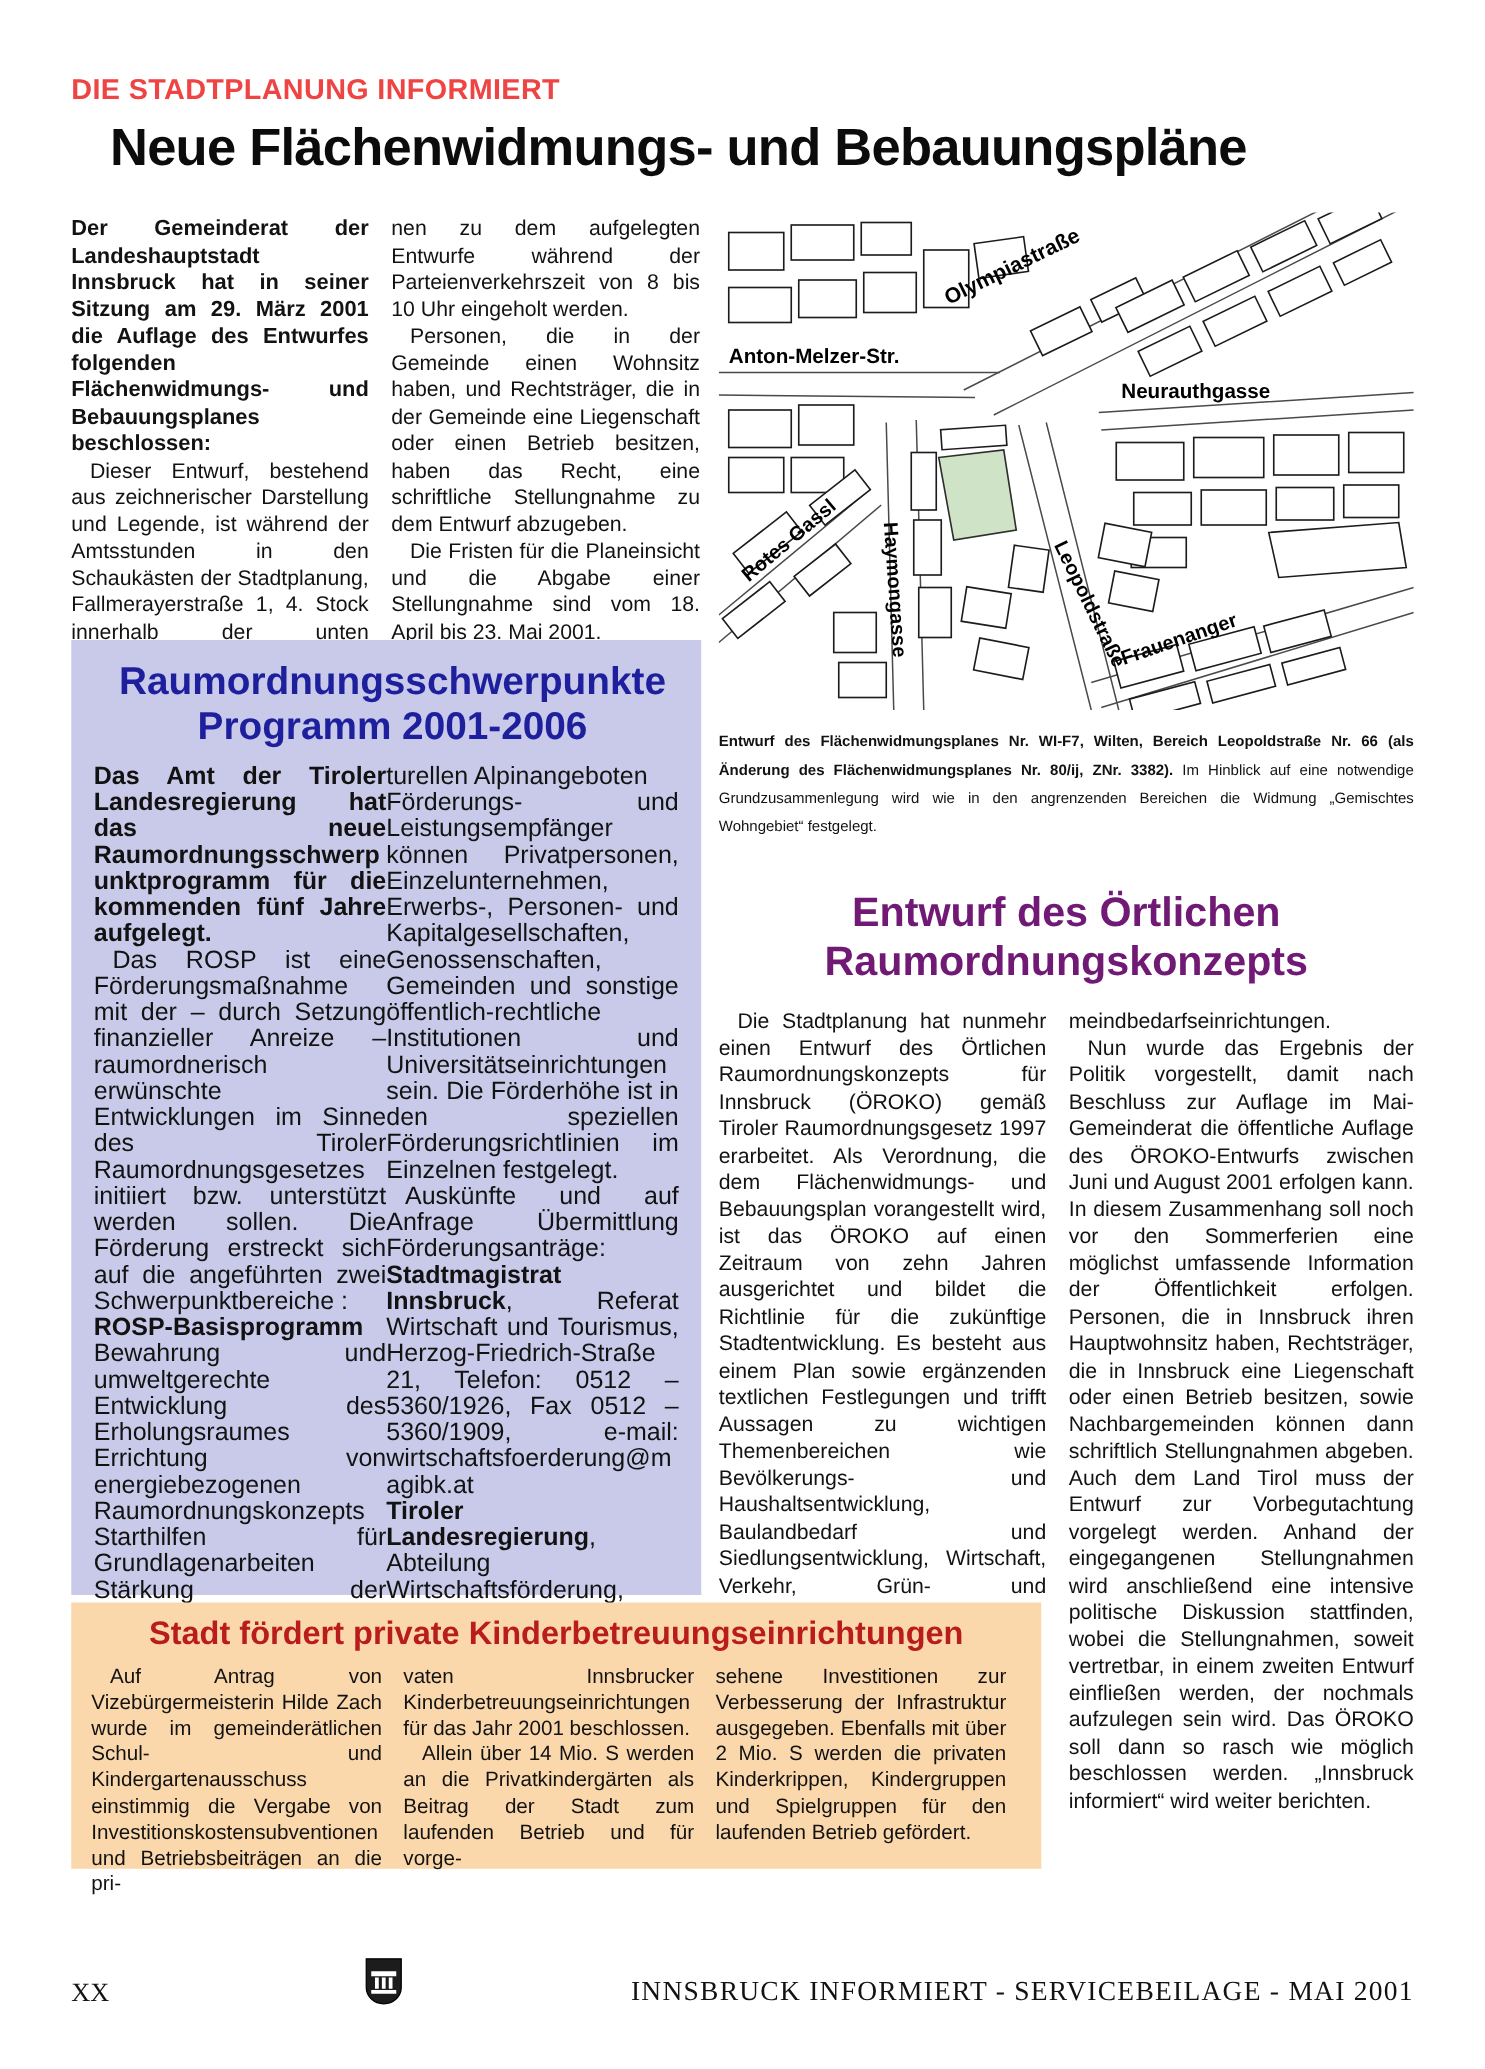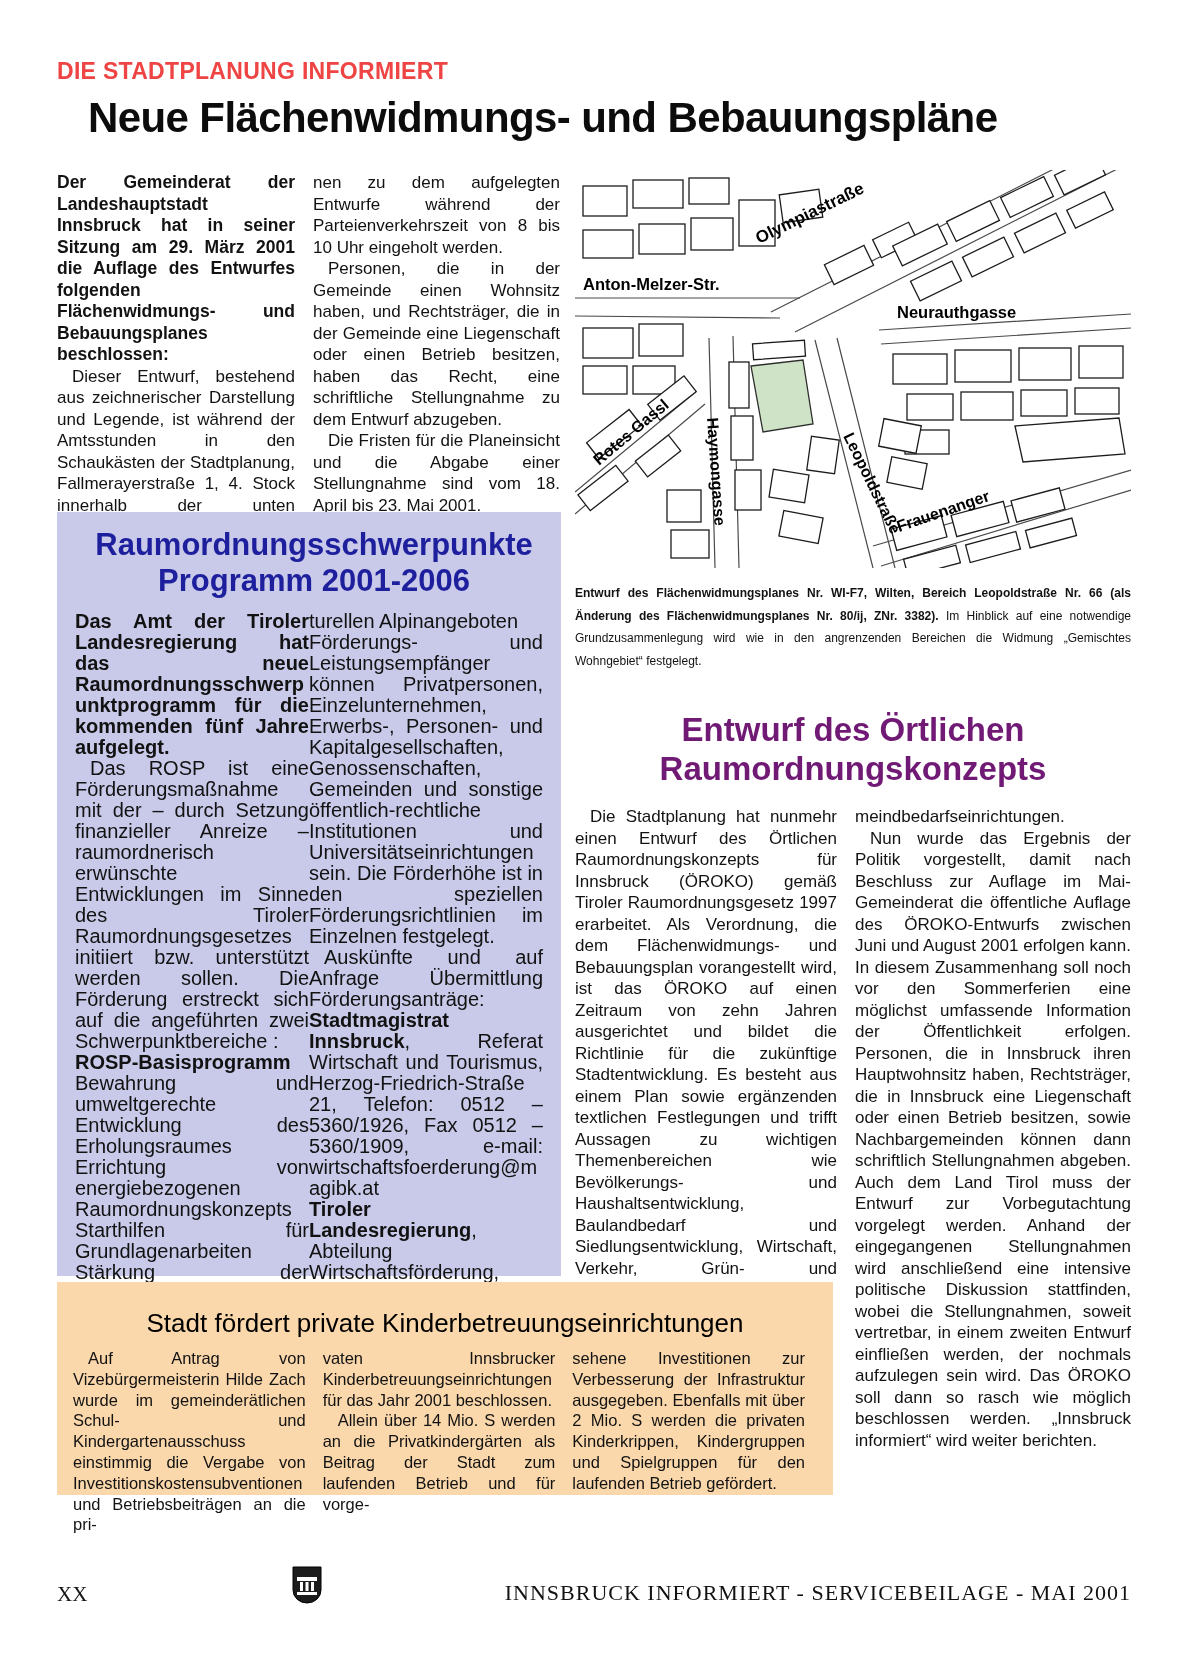--- a/index.html
+++ b/index.html
@@ -29,21 +29,21 @@
   .rosp-title { padding-top:15px; text-align:center; color:#1e1f9d; font-size:31px; line-height:36px; font-weight:700;padding-left:10px; }
   .rosp-cols { display:flex; padding:12px 18px 0 18px; font-size:20px; line-height:21px; }
   .rosp-col { flex:1; min-width:0; }
 
   .oroko-head { left:575px; top:710px; width:556px; text-align:center; color:#701a75;
                 font-size:33px; line-height:39px; font-weight:700; }
   .oroko-col1 { left:575px; top:806px; width:262px; font-size:17px; line-height:21.5px; }
   .oroko-col2 { left:855px; top:806px; width:276px; font-size:17px; line-height:21.5px; }
 
   .kinder-box { left:57px; top:1282px; width:776px; height:213px; background:#fbd8ab; }
-  .kinder-title { padding-top:26px; text-align:center; color:#000000; font-size:26px; font-weight:400; }
+  .kinder-title { padding-top:9px; text-align:center; color:#b91c1c; font-size:26px; font-weight:700; }
   .kinder-cols { display:flex; gap:17px; padding:9px 28px 0 16px; font-size:16.5px; line-height:20.8px; }
   .kinder-col { flex:1; min-width:0; }
 
   .footer-page  { left:57px; top:1582px; font-family:"Liberation Serif",serif; font-size:21px; }
   .footer-logo  { left:292px; top:1566px; }
   .footer-issue { right:57px; top:1580px; font-family:"Liberation Serif",serif; font-size:22px; letter-spacing:1px; }
 </style>
 </head>
 <body>
 

